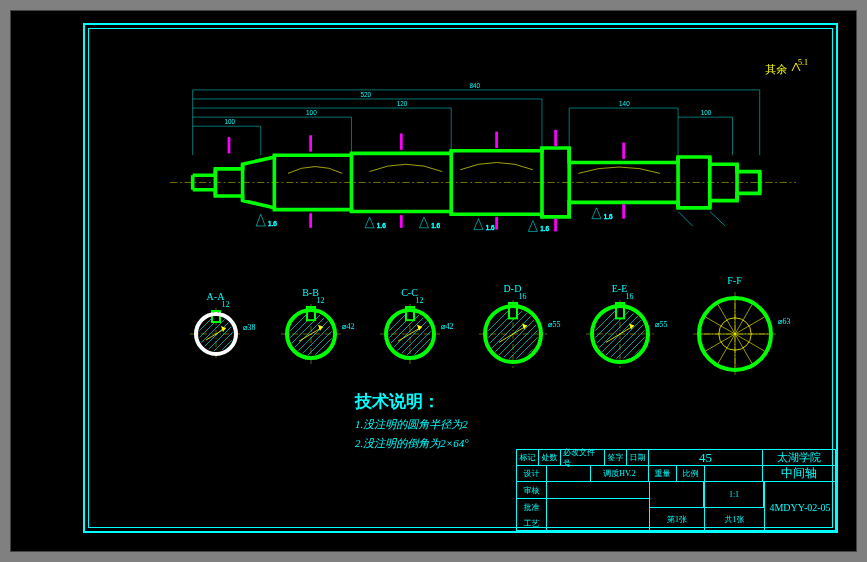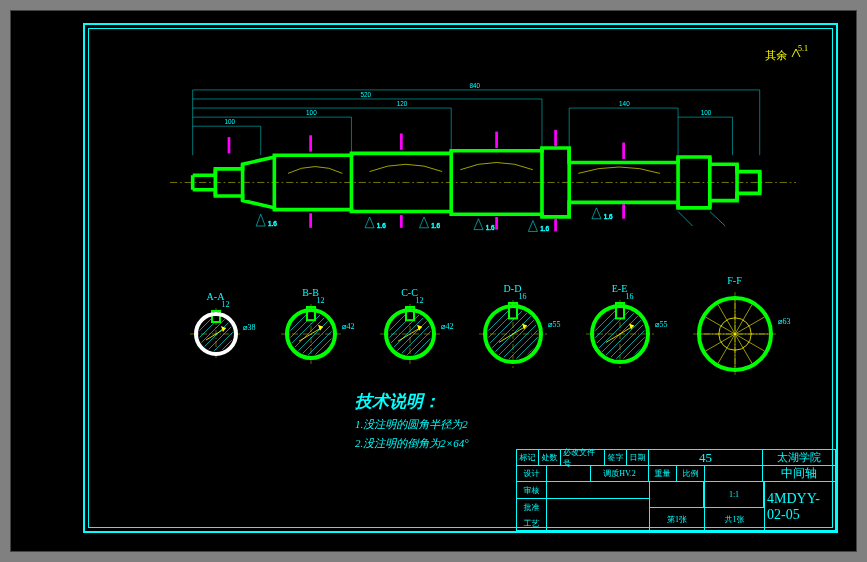--- a/index.html
+++ b/index.html
@@ -1,29 +1,29 @@
 <!DOCTYPE html>
 <html><head>
 <meta charset="utf-8">
 <style>
 *{margin:0;padding:0;box-sizing:border-box}
 body{background:#808080;width:867px;height:562px;font-family:"SimSun",serif;overflow:hidden;position:relative}
 .canvas{position:absolute;top:10px;left:10px;right:10px;bottom:10px;background:#000;border:1px solid #444}
 .frame{position:absolute;top:12px;left:72px;right:18px;bottom:18px;border:2px solid #0ff}
 .inner-frame{position:absolute;inset:3px;border:1px solid #0ff}
-.note-top{position:absolute;top:22px;right:30px;color:#ff0;font-size:11px}
+.note-top{position:absolute;top:36px;right:30px;color:#ff0;font-size:11px}
 .main-view{position:absolute;top:50px;left:85px;right:40px;height:165px}
 .sections{position:absolute;top:240px;left:85px;right:40px;height:120px;display:flex;justify-content:space-around;align-items:center}
 .section{display:flex;flex-direction:column;align-items:center;gap:6px}
 .sec-label{color:#0ff;font-size:10px}
 .circ-wrap{position:relative;width:68px;height:68px}
 .circ-wrap svg{position:absolute;inset:0}
 .dim-side{position:absolute;color:#0ff;font-size:8px;right:-14px;top:30%}
 .tech-notes{position:absolute;bottom:76px;left:270px;color:#0ff;font-size:13px}
-.tech-title{color:#0ff;font-size:17px;font-style:italic;font-weight:bold;margin-bottom:3px}
+.tech-title{color:#0ff;font-size:17px;font-weight:bold;margin-bottom:3px}
 .tech-line{font-size:11px;font-style:italic;margin:4px 0}
 .title-block{position:absolute;bottom:0;right:0;width:320px;height:82px;border:1px solid #0ff;color:#0ff;font-size:9px}
 .tb-row{display:flex;height:20px;border-bottom:1px solid #0ff}
 .tb-row:last-child{border-bottom:none}
 .tb-cell{border-right:1px solid #0ff;padding:1px 2px;display:flex;align-items:center;justify-content:center;font-size:8px}
 .tb-cell:last-child{border-right:none}
 .dim-text{fill:#0ff;font-size:7px;font-family:sans-serif}
 </style>
 </head>
 <body>
@@ -354,18 +354,18 @@
      </div>
     </div>
     <div style="width:56px;border-left:1px solid #0ff;border-right:1px solid #0ff;display:flex;flex-direction:column">
      <div class="tb-cell" style="flex:1;border-bottom:1px solid #0ff"></div>
      <div class="tb-cell" style="flex:1">第1张</div>
     </div>
     <div style="width:60px;border-right:1px solid #0ff;display:flex;flex-direction:column">
      <div class="tb-cell" style="flex:1;border-bottom:1px solid #0ff">1:1</div>
      <div class="tb-cell" style="flex:1">共1张</div>
     </div>
-    <div class="tb-cell" style="flex:1;font-size:14px">4MDYY-02-05</div>
+    <div class="tb-cell" style="flex:1;font-size:10px">4MDYY-02-05</div>
    </div>
   </div>
 
  </div>
 </div>
 
 </body></html>

